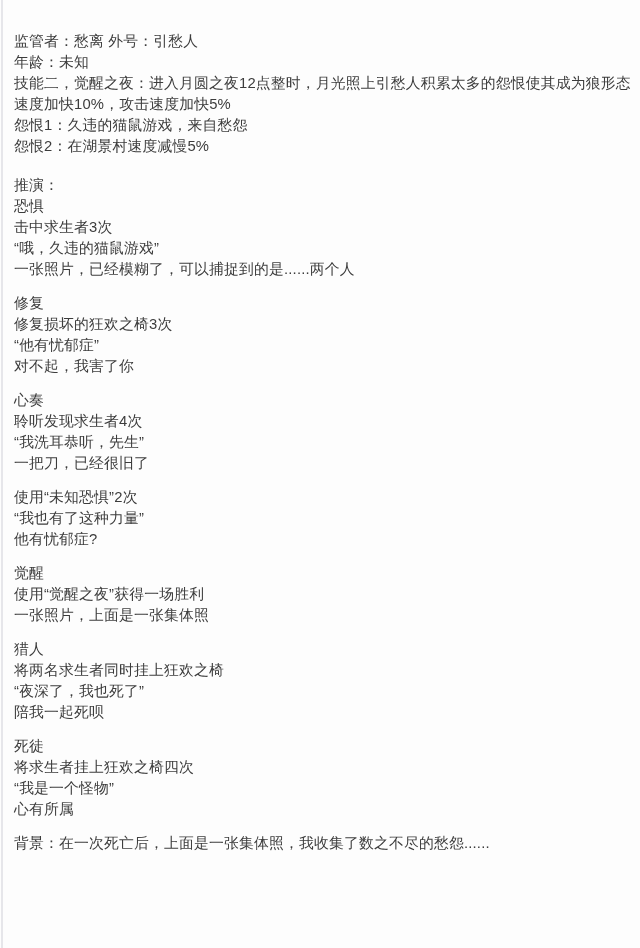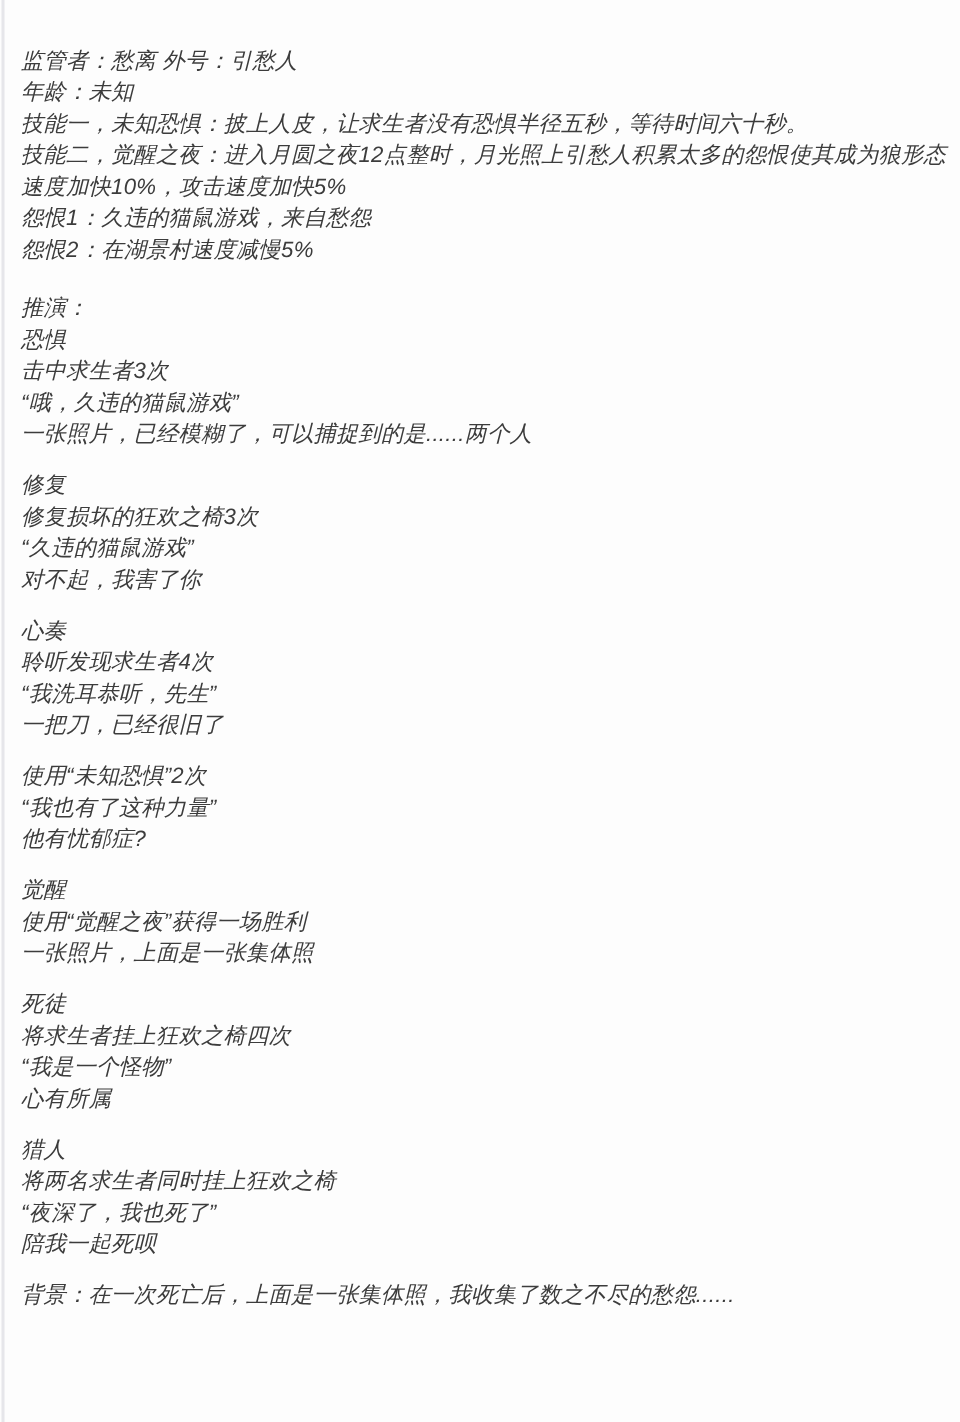--- a/index.html
+++ b/index.html
@@ -37,55 +37,53 @@
     padding: 31px 2px 0 14px;
     font-size: 14.8px;
     line-height: 21px;
     letter-spacing: 0.2px;
   }
   .doc p {
     margin: 0;
     padding: 0;
     white-space: normal;
     word-break: break-all;
-    font-style: italic;
   }
   .block { margin-bottom: 13px; }
   .block-profile { margin-bottom: 18px; }
   .block-last { margin-bottom: 0; }
 </style>
 </head>
 <body>
 
 <div class="page">
   <div class="edge-line"></div>
 
   <div class="doc">
 
     <section class="block block-profile">
       <p>监管者：愁离 外号：引愁人</p>
       <p>年龄：未知</p>
-      <p>技能一，未知恐惧：披上人皮，让求生者没有恐惧半径五秒，等待时间六十秒。</p>
       <p>技能二，觉醒之夜：进入月圆之夜12点整时，月光照上引愁人积累太多的怨恨使其成为狼形态速度加快10%，攻击速度加快5%</p>
       <p>怨恨1：久违的猫鼠游戏，来自愁怨</p>
       <p>怨恨2：在湖景村速度减慢5%</p>
     </section>
 
     <section class="block">
       <p>推演：</p>
       <p>恐惧</p>
       <p>击中求生者3次</p>
       <p>“哦，久违的猫鼠游戏”</p>
       <p>一张照片，已经模糊了，可以捕捉到的是......两个人</p>
     </section>
 
     <section class="block">
       <p>修复</p>
       <p>修复损坏的狂欢之椅3次</p>
-      <p>“久违的猫鼠游戏”</p>
+      <p>“他有忧郁症”</p>
       <p>对不起，我害了你</p>
     </section>
 
     <section class="block">
       <p>心奏</p>
       <p>聆听发现求生者4次</p>
       <p>“我洗耳恭听，先生”</p>
       <p>一把刀，已经很旧了</p>
     </section>
 
@@ -95,31 +93,31 @@
       <p>他有忧郁症?</p>
     </section>
 
     <section class="block">
       <p>觉醒</p>
       <p>使用“觉醒之夜”获得一场胜利</p>
       <p>一张照片，上面是一张集体照</p>
     </section>
 
     <section class="block">
+      <p>猎人</p>
+      <p>将两名求生者同时挂上狂欢之椅</p>
+      <p>“夜深了，我也死了”</p>
+      <p>陪我一起死呗</p>
+    </section>
+
+    <section class="block">
       <p>死徒</p>
       <p>将求生者挂上狂欢之椅四次</p>
       <p>“我是一个怪物”</p>
       <p>心有所属</p>
-    </section>
-
-    <section class="block">
-      <p>猎人</p>
-      <p>将两名求生者同时挂上狂欢之椅</p>
-      <p>“夜深了，我也死了”</p>
-      <p>陪我一起死呗</p>
     </section>
 
     <section class="block block-last">
       <p>背景：在一次死亡后，上面是一张集体照，我收集了数之不尽的愁怨......</p>
     </section>
 
   </div>
 </div>
 
 </body></html>

